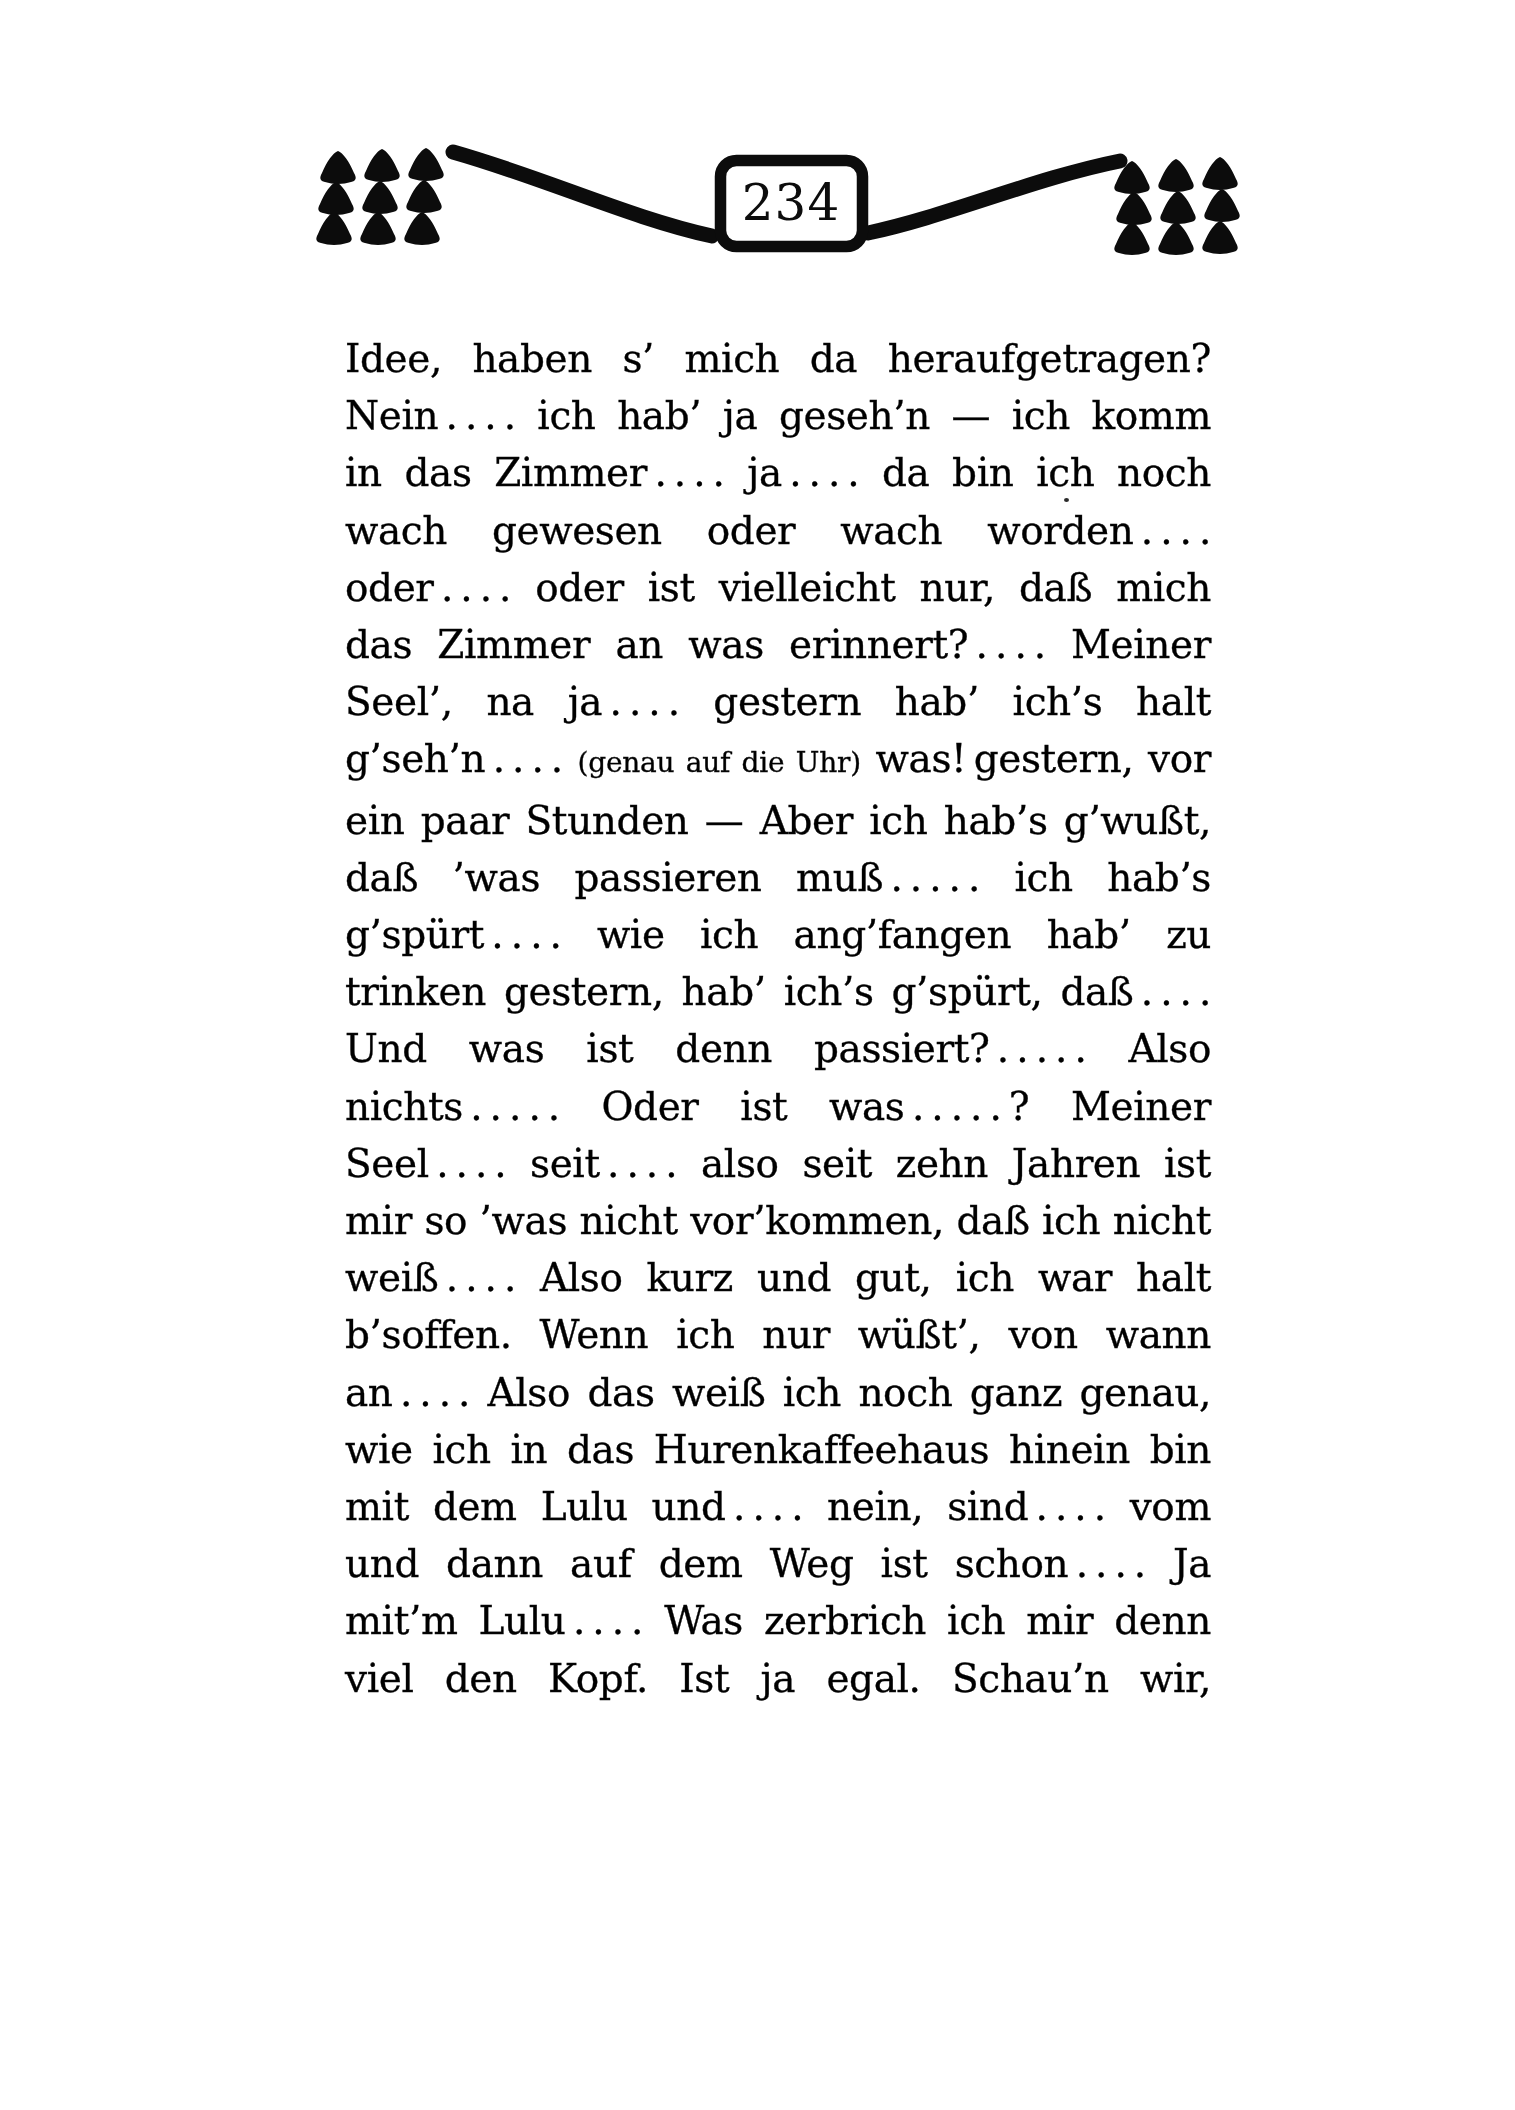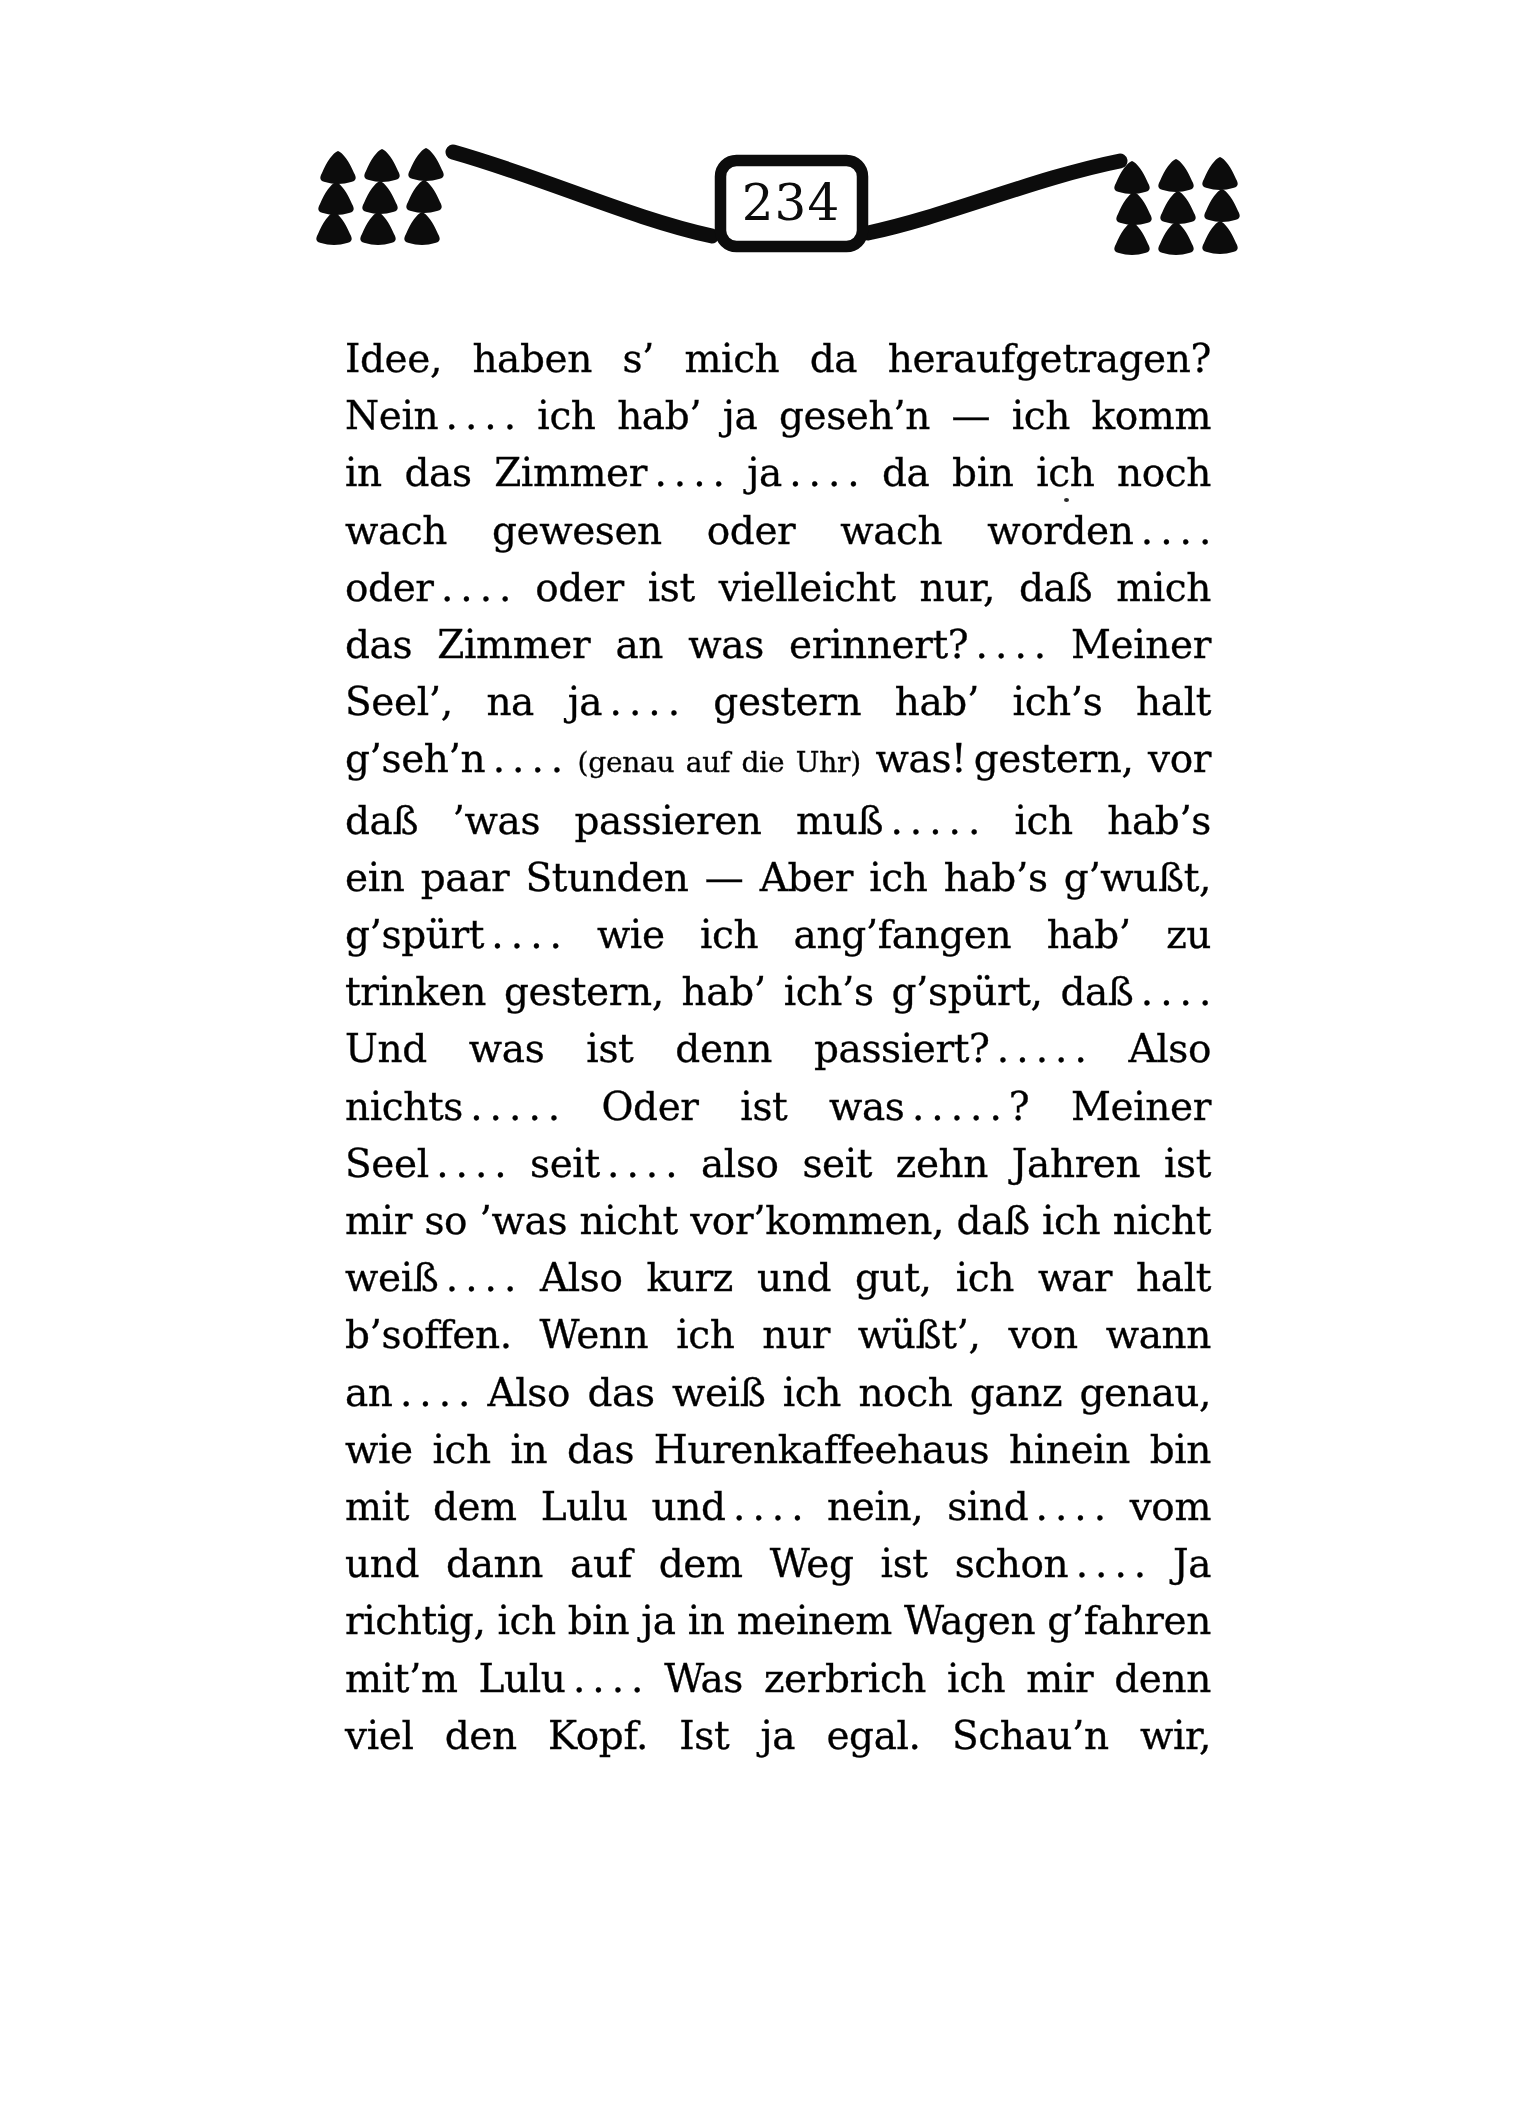--- a/index.html
+++ b/index.html
@@ -86,34 +86,33 @@
     <div class="line">Idee, haben s’ mich da heraufgetragen?</div>
     <div class="line">Nein . . . . ich hab’ ja geseh’n — ich komm</div>
     <div class="line">in das Zimmer . . . . ja . . . . da bin ich noch</div>
     <div class="line">wach gewesen oder wach worden . . . .</div>
     <div class="line">oder . . . . oder ist vielleicht nur, daß mich</div>
     <div class="line">das Zimmer an was erinnert? . . . . Meiner</div>
     <div class="line">Seel’, na ja . . . . gestern hab’ ich’s halt</div>
     <div class="line">
       <span>g’seh’n . . . . </span><span class="stage">(genau auf die Uhr)</span><span> was! gestern, vor</span>
     </div>
+    <div class="line">ein paar Stunden — Aber ich hab’s g’wußt,</div>
     <div class="line">daß ’was passieren muß . . . . . ich hab’s</div>
-    <div class="line">ein paar Stunden — Aber ich hab’s g’wußt,</div>
     <div class="line">g’spürt . . . . wie ich ang’fangen hab’ zu</div>
     <div class="line">trinken gestern, hab’ ich’s g’spürt, daß . . . .</div>
     <div class="line">Und was ist denn passiert? . . . . . Also</div>
     <div class="line">nichts . . . . . Oder ist was . . . . . ? Meiner</div>
     <div class="line">Seel . . . . seit . . . . also seit zehn Jahren ist</div>
     <div class="line">mir so ’was nicht vor’kommen, daß ich nicht</div>
     <div class="line">weiß . . . . Also kurz und gut, ich war halt</div>
     <div class="line">b’soffen. Wenn ich nur wüßt’, von wann</div>
     <div class="line">an . . . . Also das weiß ich noch ganz genau,</div>
     <div class="line">wie ich in das Hurenkaffeehaus hinein bin</div>
     <div class="line">mit dem Lulu und . . . . nein, sind . . . . vom</div>
     <div class="line">und dann auf dem Weg ist schon . . . . Ja</div>
-    <div class="line">richtig, ich bin ja in meinem Wagen g’fahren</div>
     <div class="line">mit’m Lulu . . . . Was zerbrich ich mir denn</div>
     <div class="line">viel den Kopf. Ist ja egal. Schau’n wir,</div>
   </div>
 
   <div class="speck"></div>
 
 </div>
 
 </body></html>

